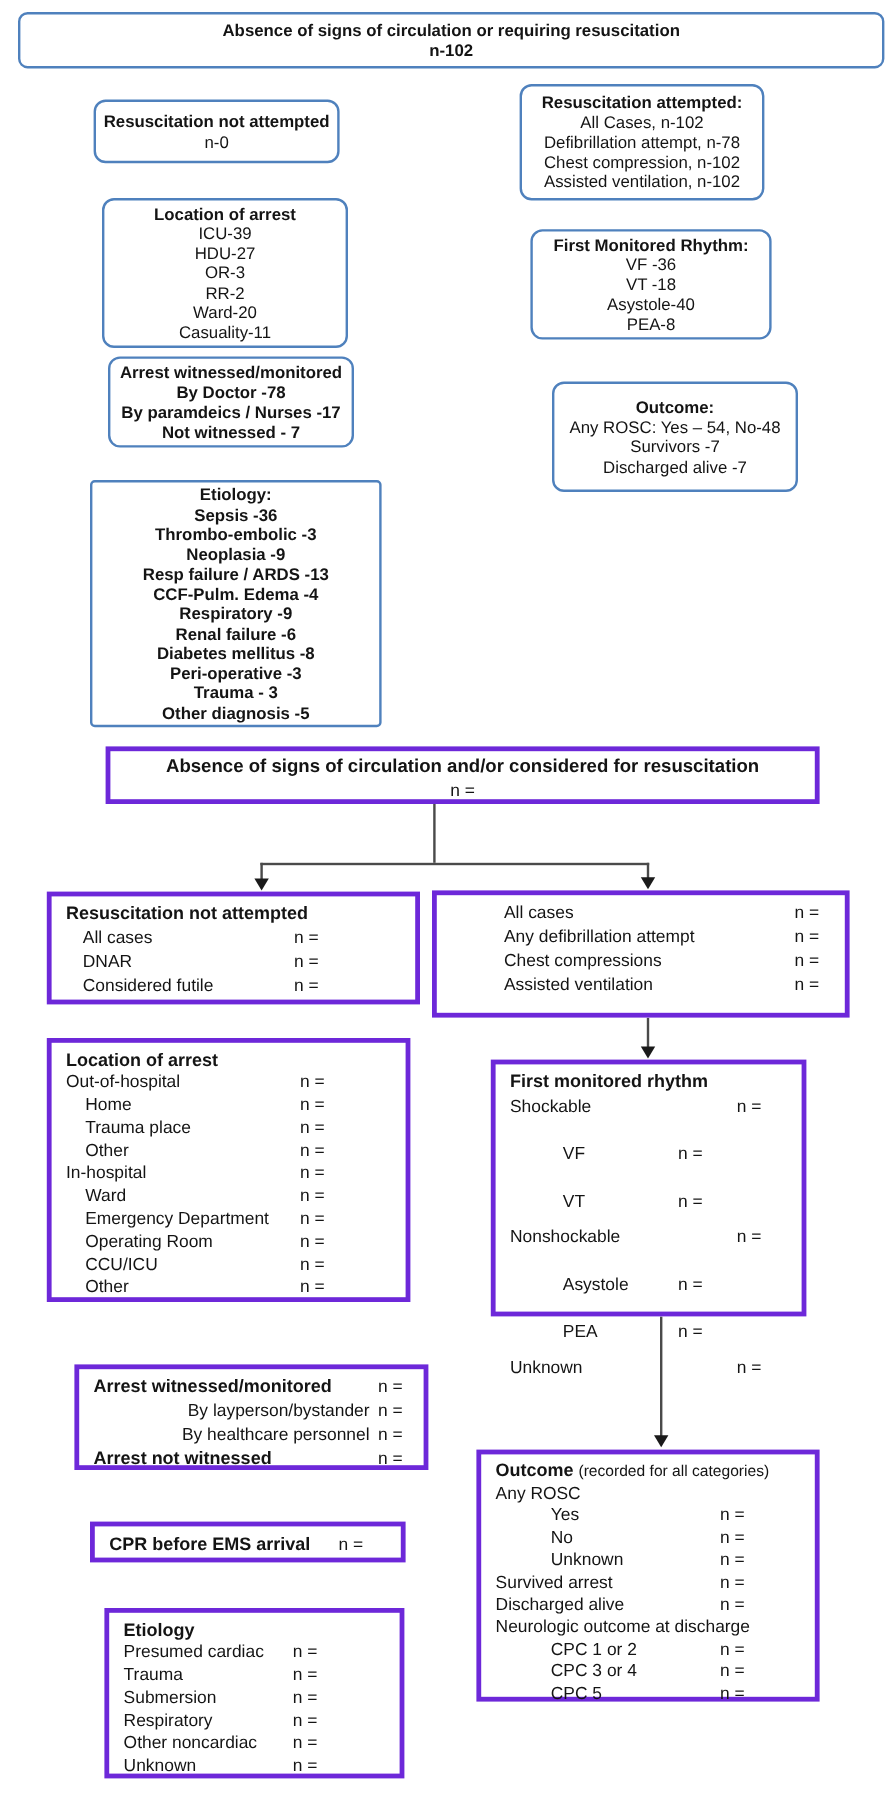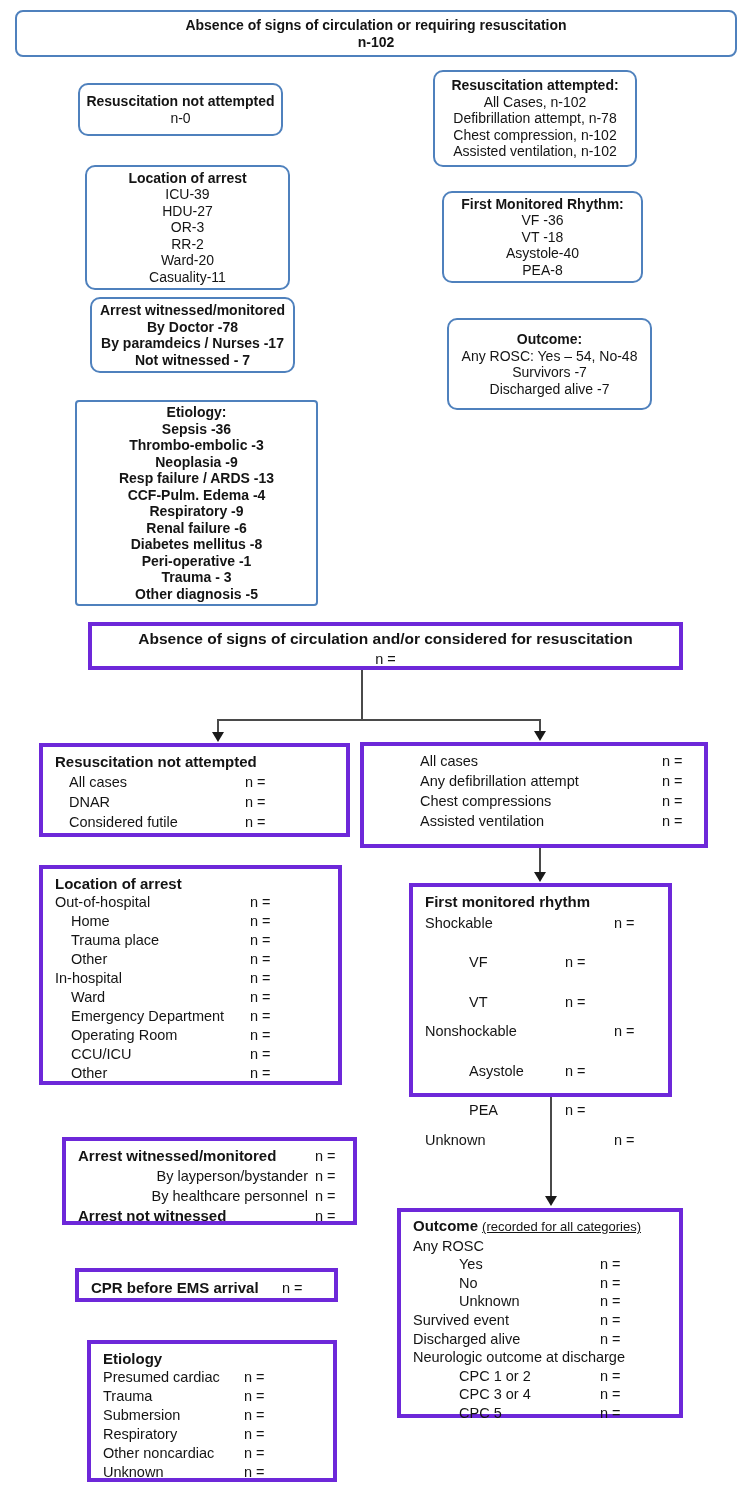--- a/index.html
+++ b/index.html
@@ -15,21 +15,21 @@
 
   
   .tplbox{position:absolute;border:4px solid #6d28d9;background:#fff;box-sizing:border-box;
           padding:5px 12px 0 12px;}
   .trow{position:relative;font-size:14.5px;line-height:20px;white-space:nowrap;}
   .thead{font-weight:bold;font-size:15px;}
   .nval{position:absolute;top:0;font-weight:normal;font-size:14.5px;}
   .ind1{padding-left:14px;}
   .ind2{padding-left:44px;margin-top:19px;}
   .gap{height:9px;}
-  .note{font-weight:normal;font-size:13px;text-decoration:underline;}
+  .note{font-weight:normal;font-size:13px;}
 
   
   .t1 .nval{left:190px;} .t1 .trow{line-height:20px;}
   .t2 .nval{left:286px;} .t2 .ind1{padding-left:44px;}
   .t3 .trow{line-height:19px;} .t3 .nval{left:195px;} .t3 .ind1{padding-left:16px;}
   .t4 .nr{left:189px;} .t4 .nm{left:140px;} .t4 .trow{line-height:20.5px;}
   .t5 .nval{left:237px;}
   .t5 .r{text-align:right;width:230px;}
   .t6 .nval{left:191px;} .t6 .trow{line-height:22px;}
   .t7 .nval{left:141px;} .t7 .trow{line-height:19px;}
@@ -86,38 +86,38 @@
     <div class="line">PEA-8</div>
   </div>
 
   <div class="bluebox" style="left:90px;top:297px;width:205px;height:76px;">
     <div class="line bold">Arrest witnessed/monitored</div>
     <div class="line bold">By Doctor -78</div>
     <div class="line bold">By paramdeics / Nurses -17</div>
     <div class="line bold">Not witnessed - 7</div>
   </div>
 
-  <div class="bluebox" style="left:447px;top:318px;width:205px;height:92px;">
+  <div class="bluebox" style="left:460px;top:318px;width:205px;height:92px;">
     <div class="line bold">Outcome:</div>
     <div class="line">Any ROSC: Yes – 54, No-48</div>
     <div class="line">Survivors -7</div>
     <div class="line">Discharged alive -7</div>
   </div>
 
   <div class="bluebox" style="left:75px;top:400px;width:243px;height:206px;border-radius:4px;">
     <div class="line bold">Etiology:</div>
     <div class="line bold">Sepsis -36</div>
     <div class="line bold">Thrombo-embolic -3</div>
     <div class="line bold">Neoplasia -9</div>
     <div class="line bold">Resp failure / ARDS -13</div>
     <div class="line bold">CCF-Pulm. Edema -4</div>
     <div class="line bold">Respiratory -9</div>
     <div class="line bold">Renal failure -6</div>
     <div class="line bold">Diabetes mellitus -8</div>
-    <div class="line bold">Peri-operative -1</div>
+    <div class="line bold">Peri-operative -3</div>
     <div class="line bold">Trauma - 3</div>
     <div class="line bold">Other diagnosis -5</div>
   </div>
 
   <div class="tplbox hdrbox" style="left:88px;top:622px;width:595px;height:48px;padding:2px 8px;">
     <div class="title">Absence of signs of circulation and/or considered for resuscitation</div>
     <div class="nline">n =</div>
   </div>
 
   <div class="vline" style="left:361px;top:670px;height:49px;"></div>
@@ -192,21 +192,21 @@
     <div class="trow"><span class="lbl">Other noncardiac</span><span class="nval">n =</span></div>
     <div class="trow"><span class="lbl">Unknown</span><span class="nval">n =</span></div>
   </div>
 
   <div class="tplbox t8" style="left:397px;top:1208px;width:286px;height:210px;">
     <div class="trow"><span class="thead">Outcome</span> <span class="note">(recorded for all categories)</span></div>
     <div class="trow"><span class="lbl">Any ROSC</span></div>
     <div class="trow ind1"><span class="lbl">Yes</span><span class="nval">n =</span></div>
     <div class="trow ind1"><span class="lbl">No</span><span class="nval">n =</span></div>
     <div class="trow ind1"><span class="lbl">Unknown</span><span class="nval">n =</span></div>
-    <div class="trow"><span class="lbl">Survived event</span><span class="nval">n =</span></div>
+    <div class="trow"><span class="lbl">Survived arrest</span><span class="nval">n =</span></div>
     <div class="trow"><span class="lbl">Discharged alive</span><span class="nval">n =</span></div>
     <div class="trow"><span class="lbl">Neurologic outcome at discharge</span></div>
     <div class="trow ind1"><span class="lbl">CPC 1 or 2</span><span class="nval">n =</span></div>
     <div class="trow ind1"><span class="lbl">CPC 3 or 4</span><span class="nval">n =</span></div>
     <div class="trow ind1"><span class="lbl">CPC 5</span><span class="nval">n =</span></div>
   </div>
 
 </div>
 
 </body></html>

